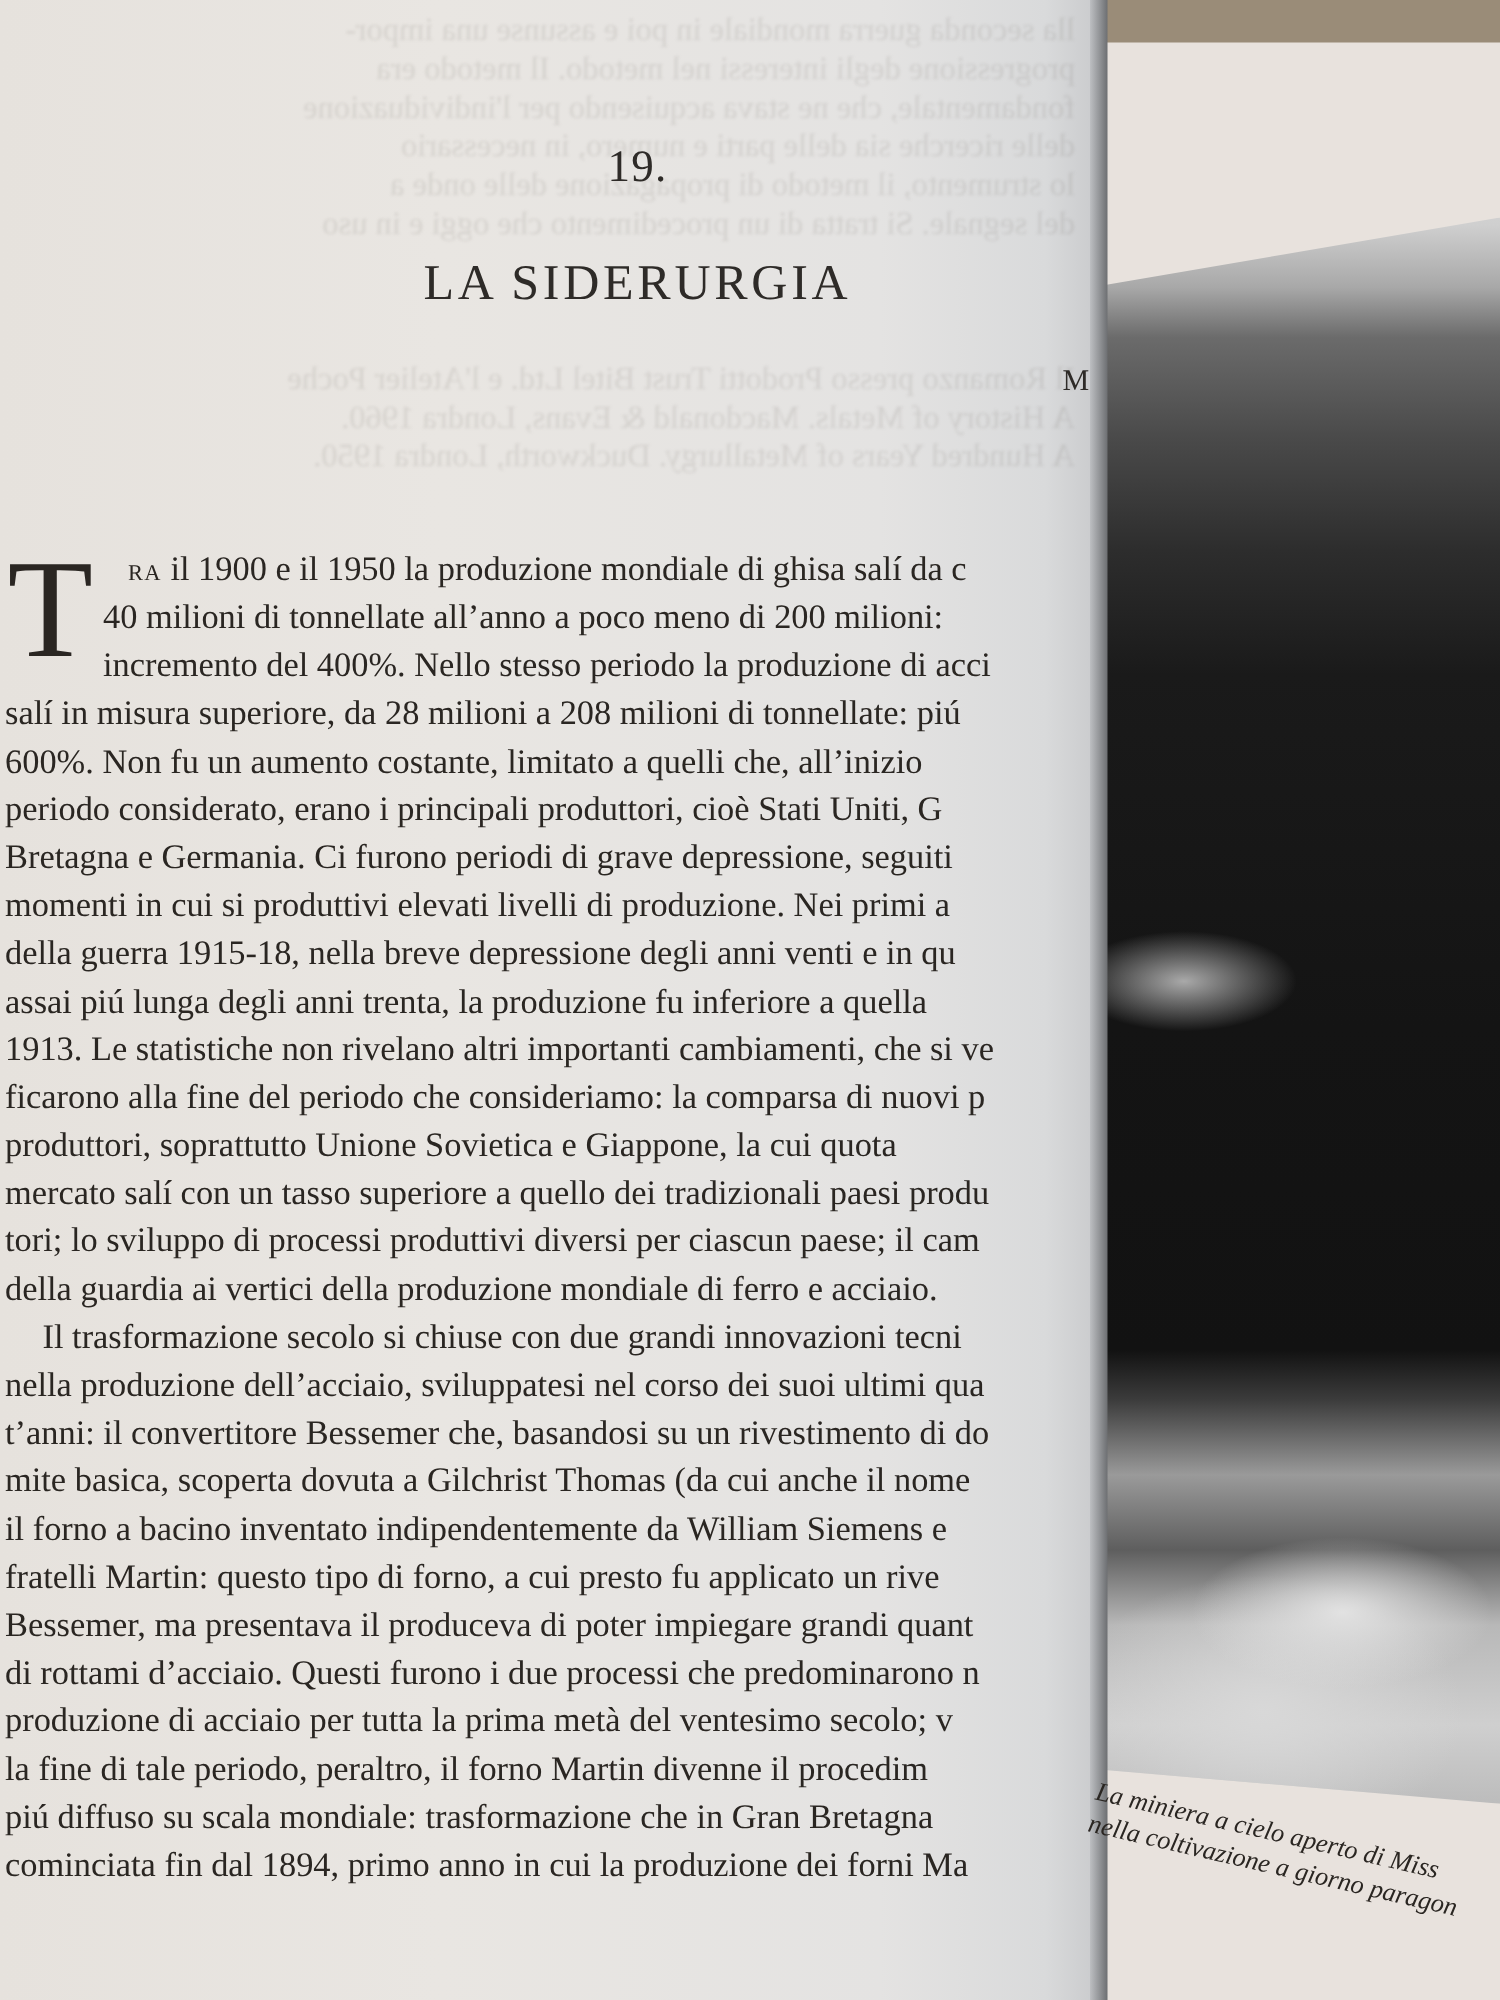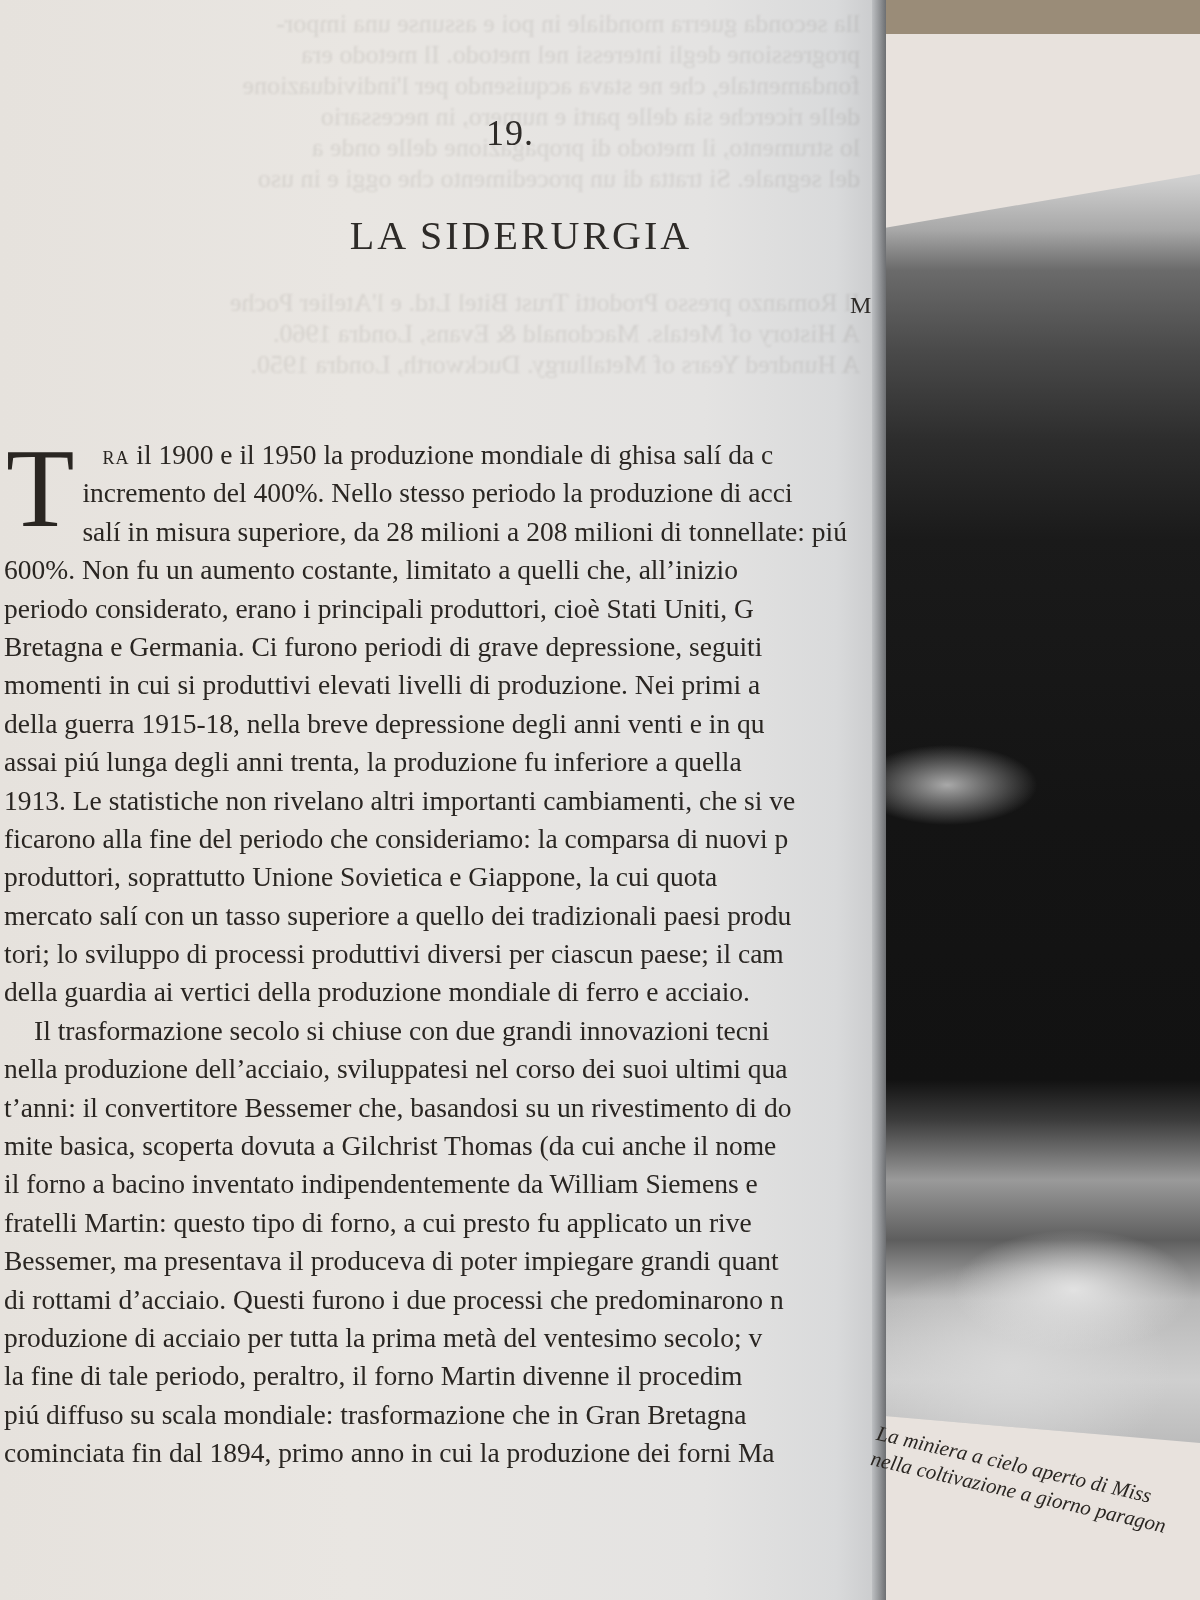--- a/index.html
+++ b/index.html
@@ -19,22 +19,22 @@
     color:rgba(90,85,80,0.13); font-size:26px; line-height:31px;
     padding-top:8px; white-space:nowrap; filter:blur(1.2px);
     transform:scaleX(-1); transform-origin:50% 50%;
   }
   .ghost div { padding-left:20px; }
   .chapter-number {
     position:absolute; left:0; width:1020px; top:112px;
     text-align:center; font-size:36px; color:#2e2b28; letter-spacing:1px;
   }
   .chapter-title {
-    position:absolute; left:0; width:1020px; top:212px;
-    text-align:center; font-size:40px; color:#2e2b28; letter-spacing:3px;padding-left:11px;
+    position:absolute; left:0; width:1020px; top:202px;
+    text-align:center; font-size:40px; color:#2e2b28; letter-spacing:3px;
   }
   .author {
     position:absolute; left:0; width:1020px; top:292px;
     text-align:right; font-size:24px; color:#2e2b28; letter-spacing:4px;
   }
   .body-text {
     position:absolute; left:4px; top:436px; width:920px;
     font-size:27.5px; line-height:38.4px; color:#2a2622;
   }
   .line { white-space:nowrap; height:38.4px; }
@@ -94,20 +94,21 @@
     <div>A Hundred Years of Metallurgy. Duckworth, Londra 1950.</div>
   </div>
 
   <div class="chapter-number">19.</div>
   <div class="chapter-title">LA SIDERURGIA</div>
   <div class="author">M.L. PEARL</div>
 
   <div class="body-text">
     <span class="dropcap">T</span>
     <div class="line"><span class="smallcaps">RA</span> <span>il 1900 e il 1950 la produzione mondiale di ghisa salí da c</span></div>
+    <div class="line">40 milioni di tonnellate all’anno a poco meno di 200 milioni:</div>
     <div class="line">incremento del 400%. Nello stesso periodo la produzione di acci</div>
     <div class="line">salí in misura superiore, da 28 milioni a 208 milioni di tonnellate: piú</div>
     <div class="line">600%. Non fu un aumento costante, limitato a quelli che, all’inizio</div>
     <div class="line">periodo considerato, erano i principali produttori, cioè Stati Uniti, G</div>
     <div class="line">Bretagna e Germania. Ci furono periodi di grave depressione, seguiti</div>
     <div class="line">momenti in cui si produttivi elevati livelli di produzione. Nei primi a</div>
     <div class="line">della guerra 1915-18, nella breve depressione degli anni venti e in qu</div>
     <div class="line">assai piú lunga degli anni trenta, la produzione fu inferiore a quella</div>
     <div class="line">1913. Le statistiche non rivelano altri importanti cambiamenti, che si ve</div>
     <div class="line">ficarono alla fine del periodo che consideriamo: la comparsa di nuovi p</div>

